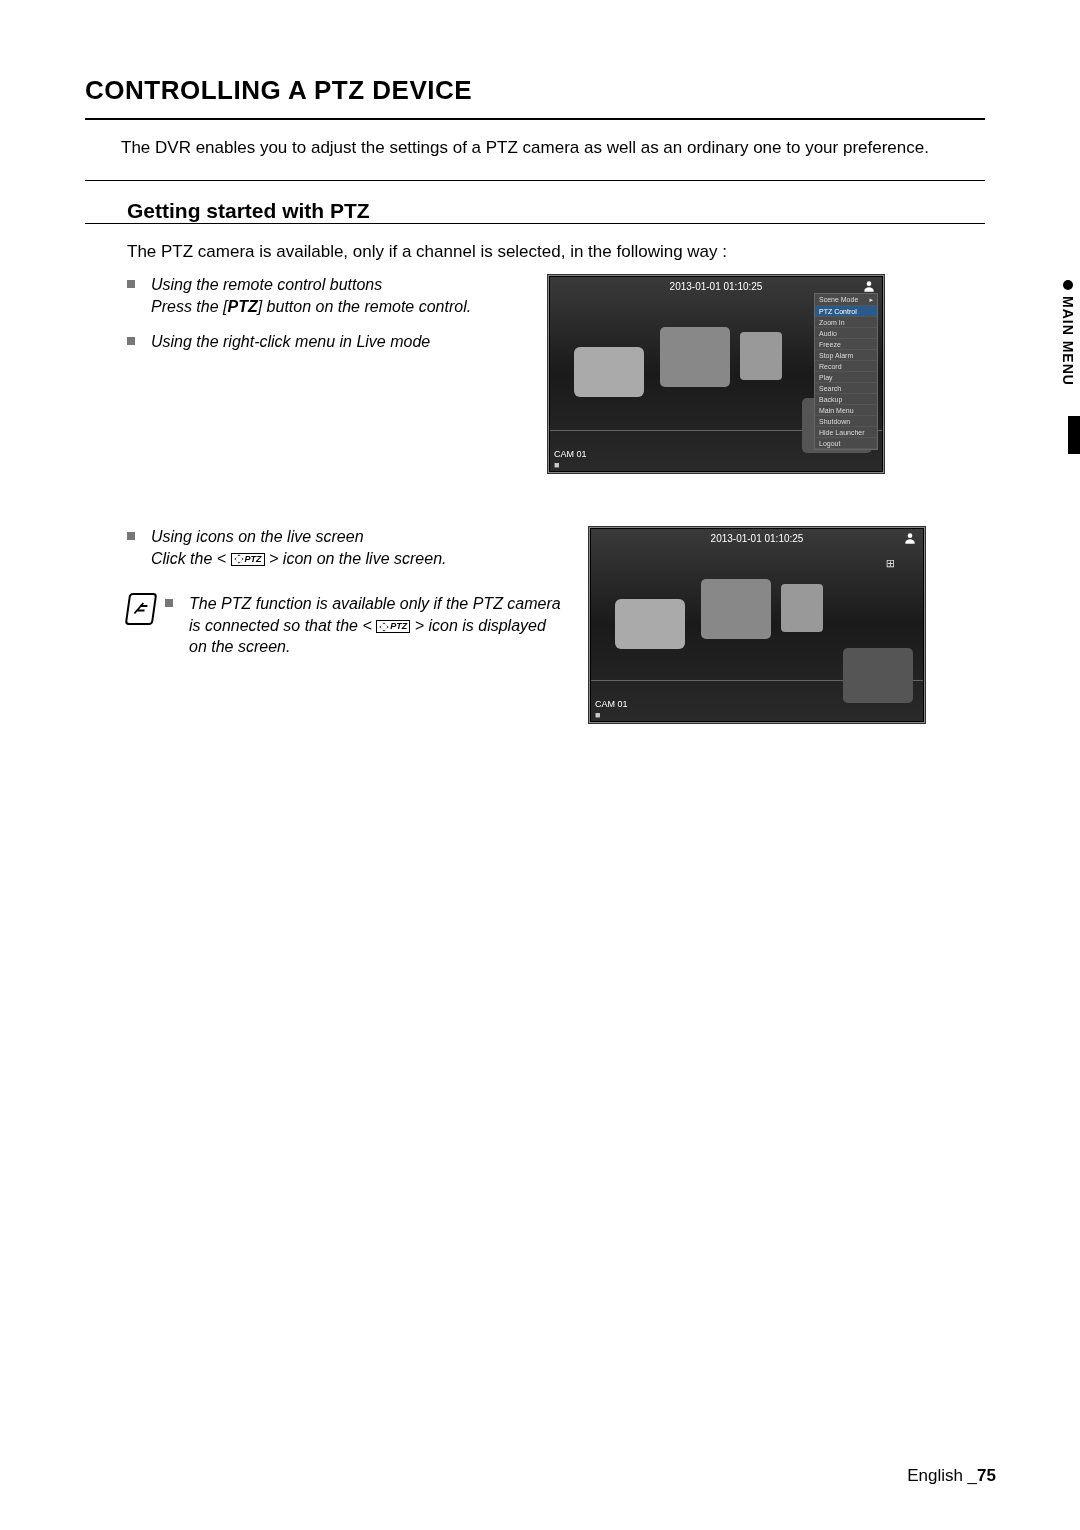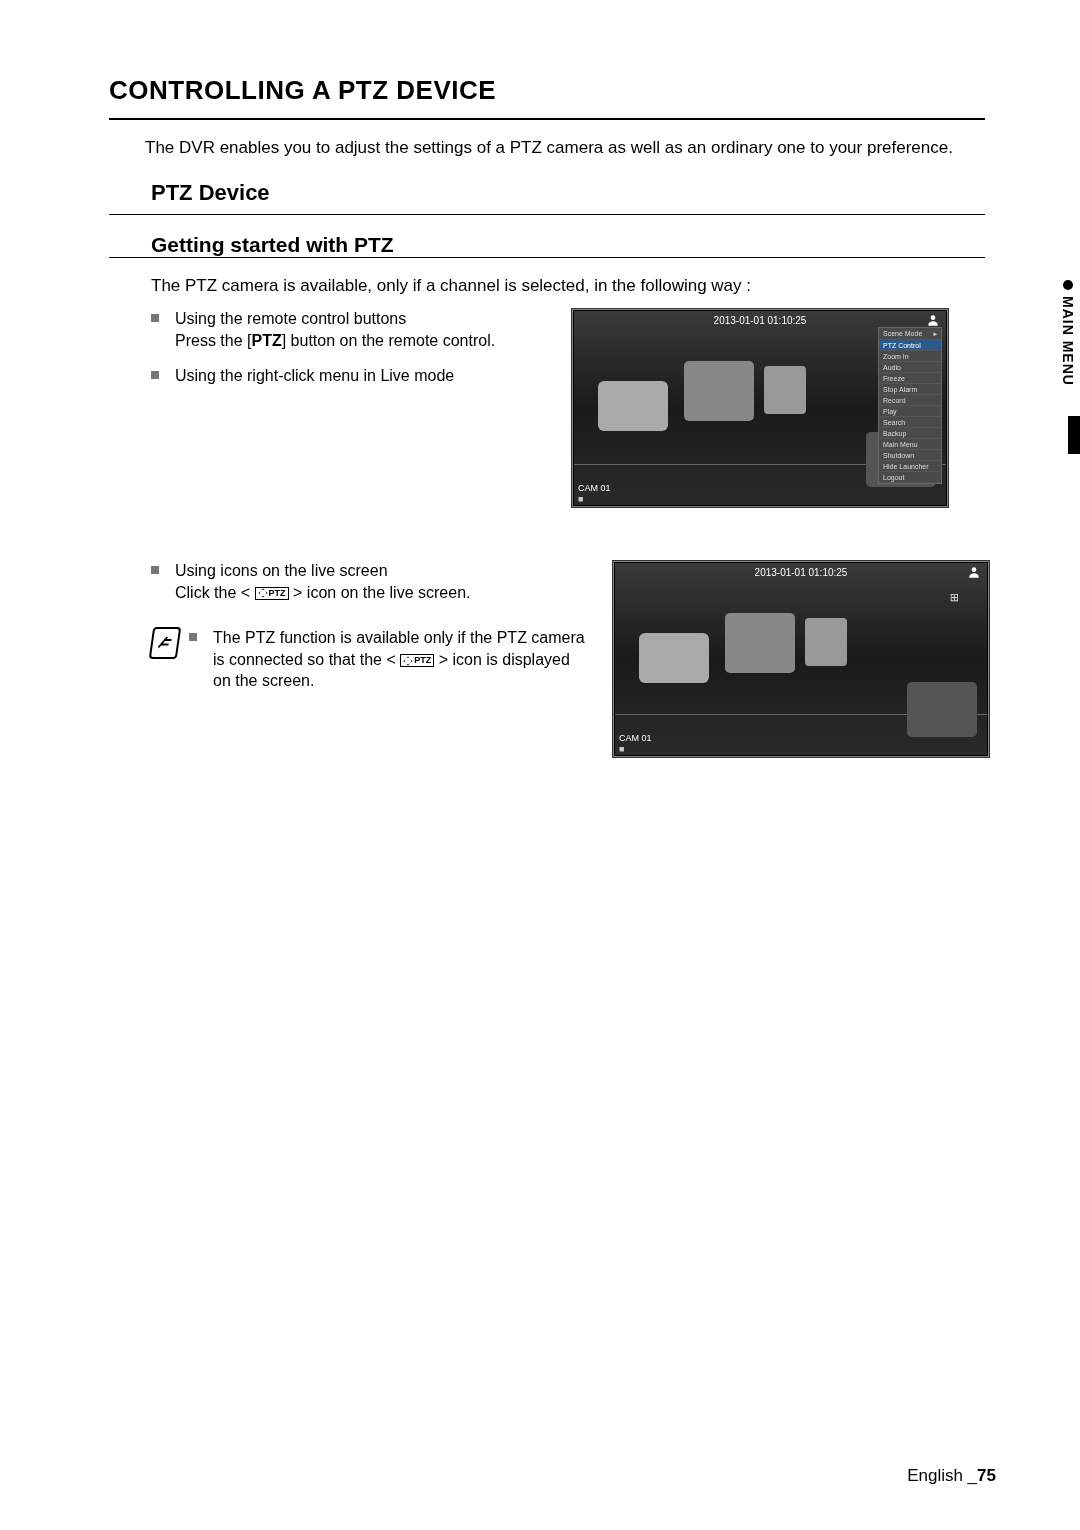--- a/index.html
+++ b/index.html
@@ -9,21 +9,21 @@
     }
     body {
       width: 1080px;
       height: 1530px;
       background: #fff;
       font-family: Arial, Helvetica, sans-serif;
       position: relative;
       color: #000;
     }
     .page {
-      padding: 75px 95px 0 109px;
+      padding: 75px 95px 0 85px;
       position: relative;
     }
     .section-title {
       font-size: 26px;
       font-weight: bold;
       letter-spacing: 0.5px;
       margin-bottom: 12px;
     }
     .hr {
       border: none;
@@ -62,20 +62,21 @@
       margin-left: 42px;
       margin-bottom: 12px;
     }
     .content-row {
       display: flex;
       gap: 20px;
       margin-left: 42px;
     }
     .left-col {
       flex: 0 0 400px;
+      font-style: italic;
     }
     .right-col {
       flex: 0 0 auto;
     }
     .bullet-list {
       list-style: none;
     }
     .bullet-item {
       position: relative;
       padding-left: 24px;
@@ -121,21 +122,21 @@
       vertical-align: middle;
       height: 13px;
       line-height: 1;
     }
     .ptz-icon svg {
       width: 10px;
       height: 10px;
       margin-right: 1px;
     }
     .screenshot {
-      width: 378px;
+      width: 338px;
       background: #000;
       border: 1px solid #333;
       position: relative;
       box-shadow: 0 0 0 1px #888 inset;
     }
     .screenshot-1 {
       height: 200px;
     }
     .screenshot-2 {
       height: 198px;
@@ -317,21 +318,20 @@
   </style>
 </head>
 <body>
 
 <div class="page">
 
   <h1 class="section-title">CONTROLLING A PTZ DEVICE</h1>
   <hr class="hr">
   <p class="intro-text">The DVR enables you to adjust the settings of a PTZ camera as well as an ordinary one to your preference.</p>
 
-  <h2 class="subsection-title">PTZ Device</h2>
   <hr class="hr-thin">
 
   <h3 class="subsub-title">Getting started with PTZ</h3>
   <hr class="hr-thin">
   <p class="sub-text">The PTZ camera is available, only if a channel is selected, in the following way :</p>
 
   <div class="content-row">
     <div class="left-col">
       <ul class="bullet-list">
         <li class="bullet-item">

